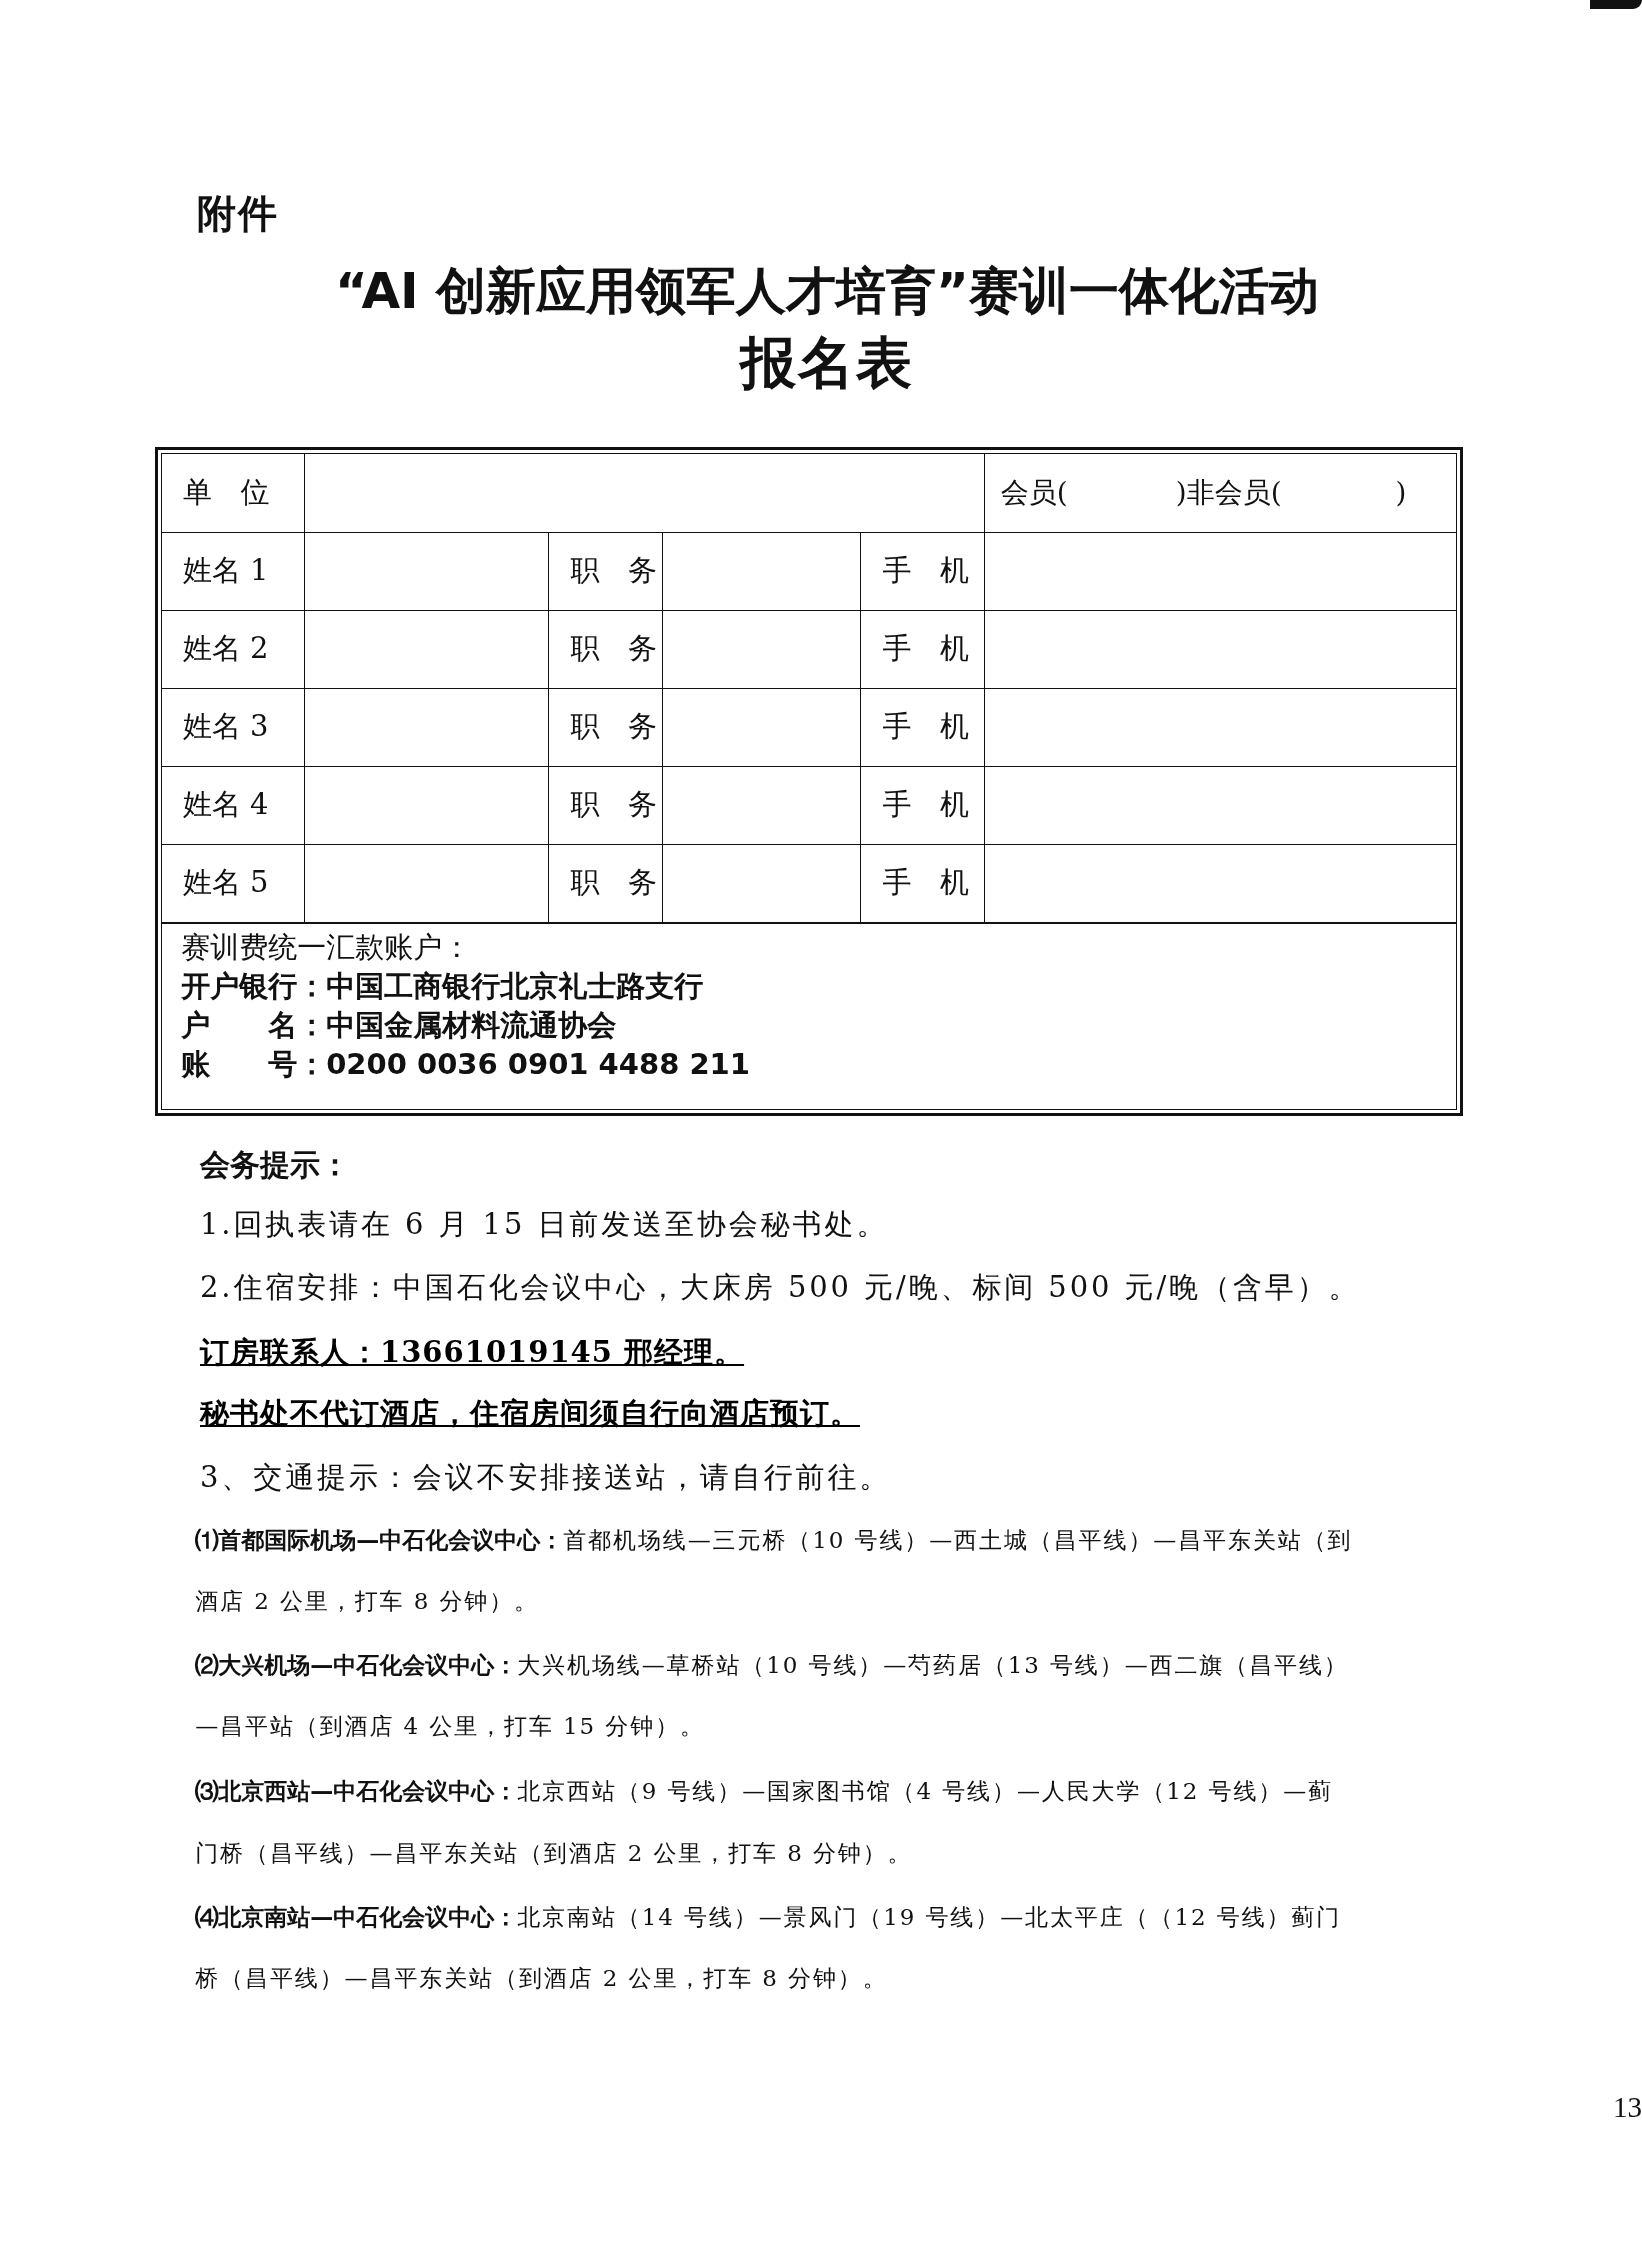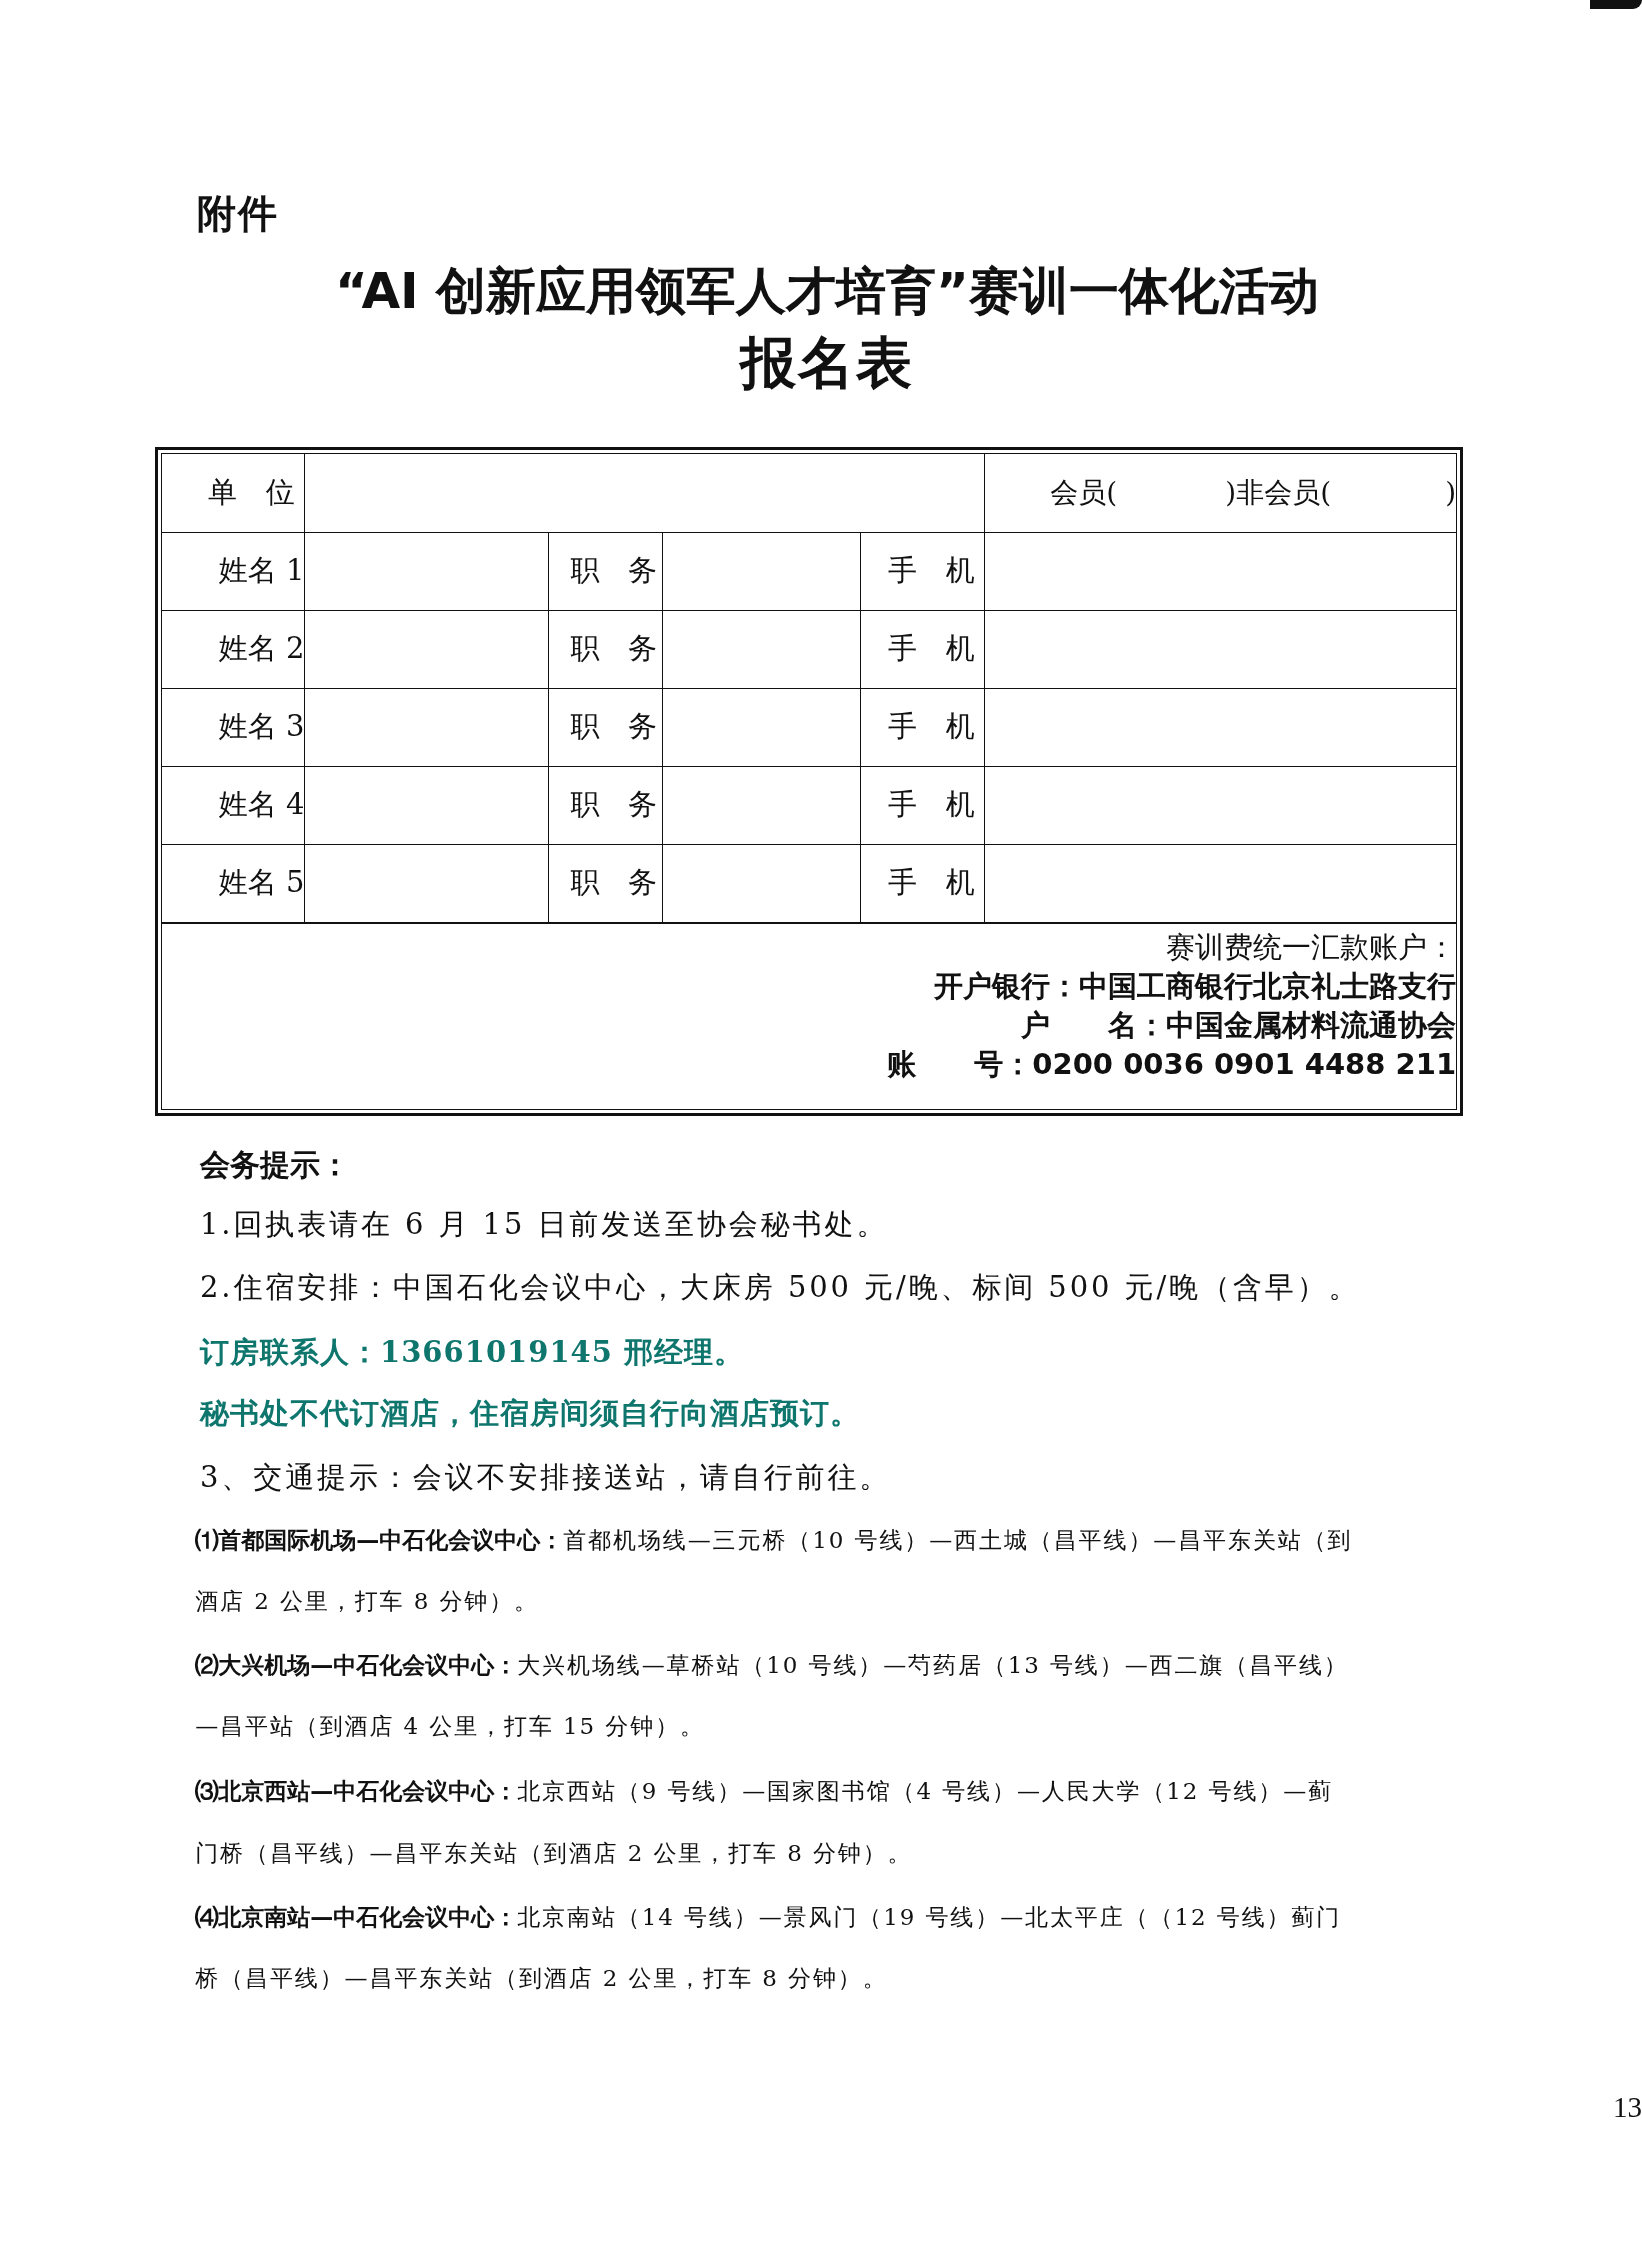--- a/index.html
+++ b/index.html
@@ -22,21 +22,21 @@
     position: absolute; left: 0; width: 1642px; text-align: center;
     font-family: "DejaVu Sans", sans-serif; font-weight: bold;
     line-height: 1;
     padding-left: 6px;
   }
   .title-1 { top: 266px; font-size: 50px; }
   .title-2 { top: 335px; font-size: 56px; letter-spacing: 1.9px; }
 
   .form-wrap {
     position: absolute; left: 155px; top: 447px; width: 1308px; height: 669px;
-    border: 3.9px solid #111; box-sizing: border-box; padding: 2.9px; text-align: right;
+    border: 3.9px solid #111; box-sizing: border-box; padding: 2.9px;
   }
   .form-inner {
     width: 100%; height: 100%; border: 1.4px solid #111; box-sizing: border-box;
     position: relative;
   }
   table.reg {
     border-collapse: collapse; width: 100%; table-layout: fixed;
     font-size: 29px;
   }
   table.reg td {
@@ -55,21 +55,21 @@
   }
   .payment .pay-title { font-weight: normal; }
   .payment .pay-row { font-weight: bold; }
 
   .notes { position: absolute; left: 200px; top: 0; width: 1255px; }
   .note {
     position: absolute; left: 0; white-space: nowrap; font-size: 29px;
     line-height: 39px; letter-spacing: 2.9px;
   }
   .note-head { font-family: "DejaVu Sans", sans-serif; font-weight: bold; font-size: 30px; letter-spacing: 0; }
-  .red { color: #0f766e; font-weight: bold; letter-spacing: 1px; }
+  .red { color: #000000; font-weight: bold; letter-spacing: 1px; text-decoration: underline; }
   .route { left: -4.8px; font-size: 23px; letter-spacing: 1.9px; }
   .route b { font-family: "DejaVu Sans", sans-serif; font-weight: bold; letter-spacing: 0; }
   .page-num {
     position: absolute; left: 0; width: 1642px; top: 2091px; text-align: right;
     font-family: "Liberation Serif", serif; font-size: 29px;
   }
 </style>
 </head>
 <body>
 

